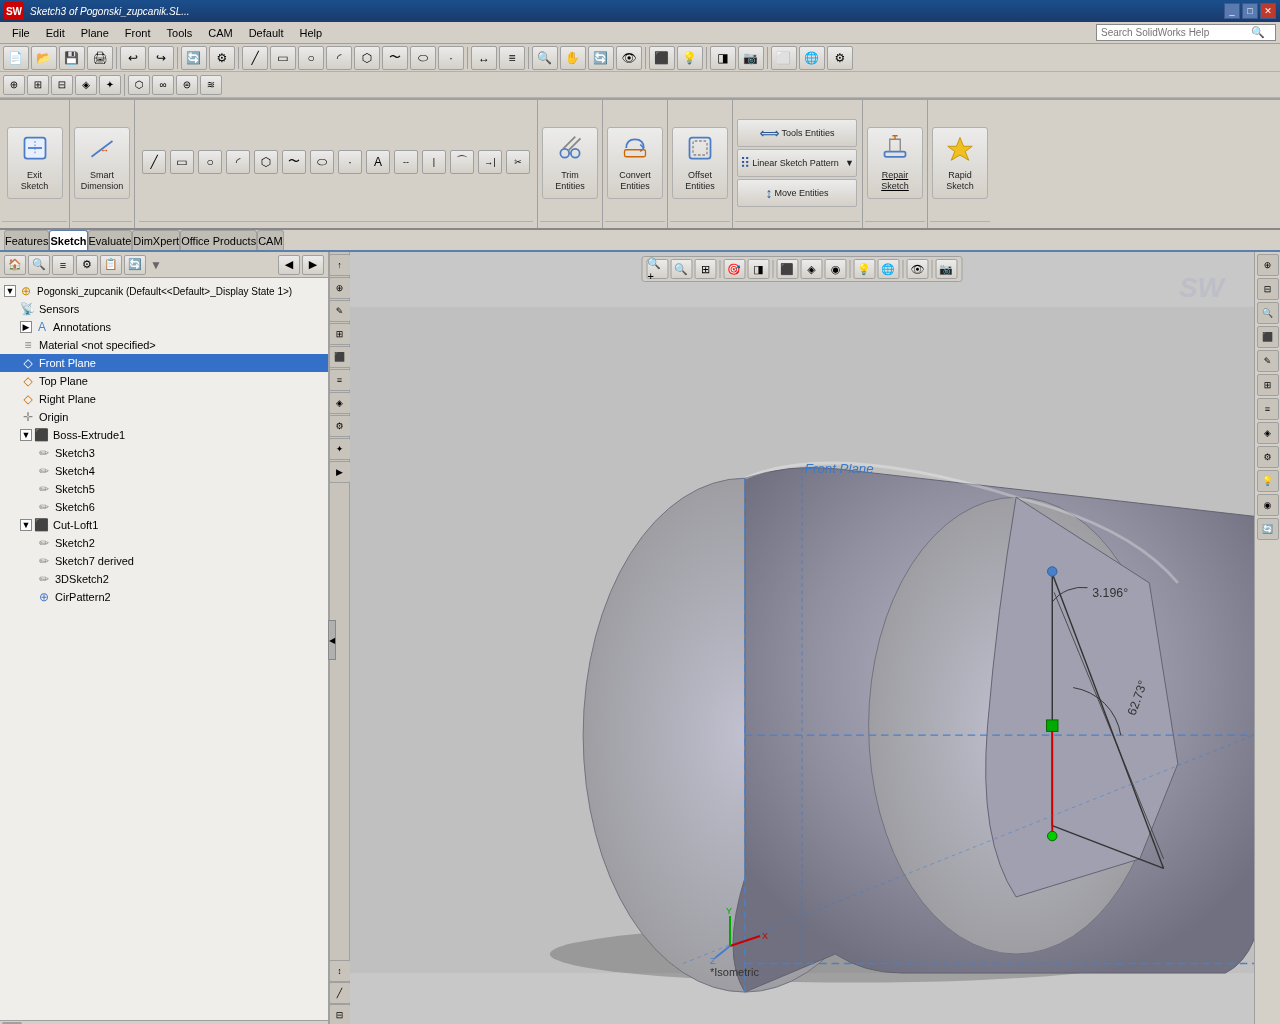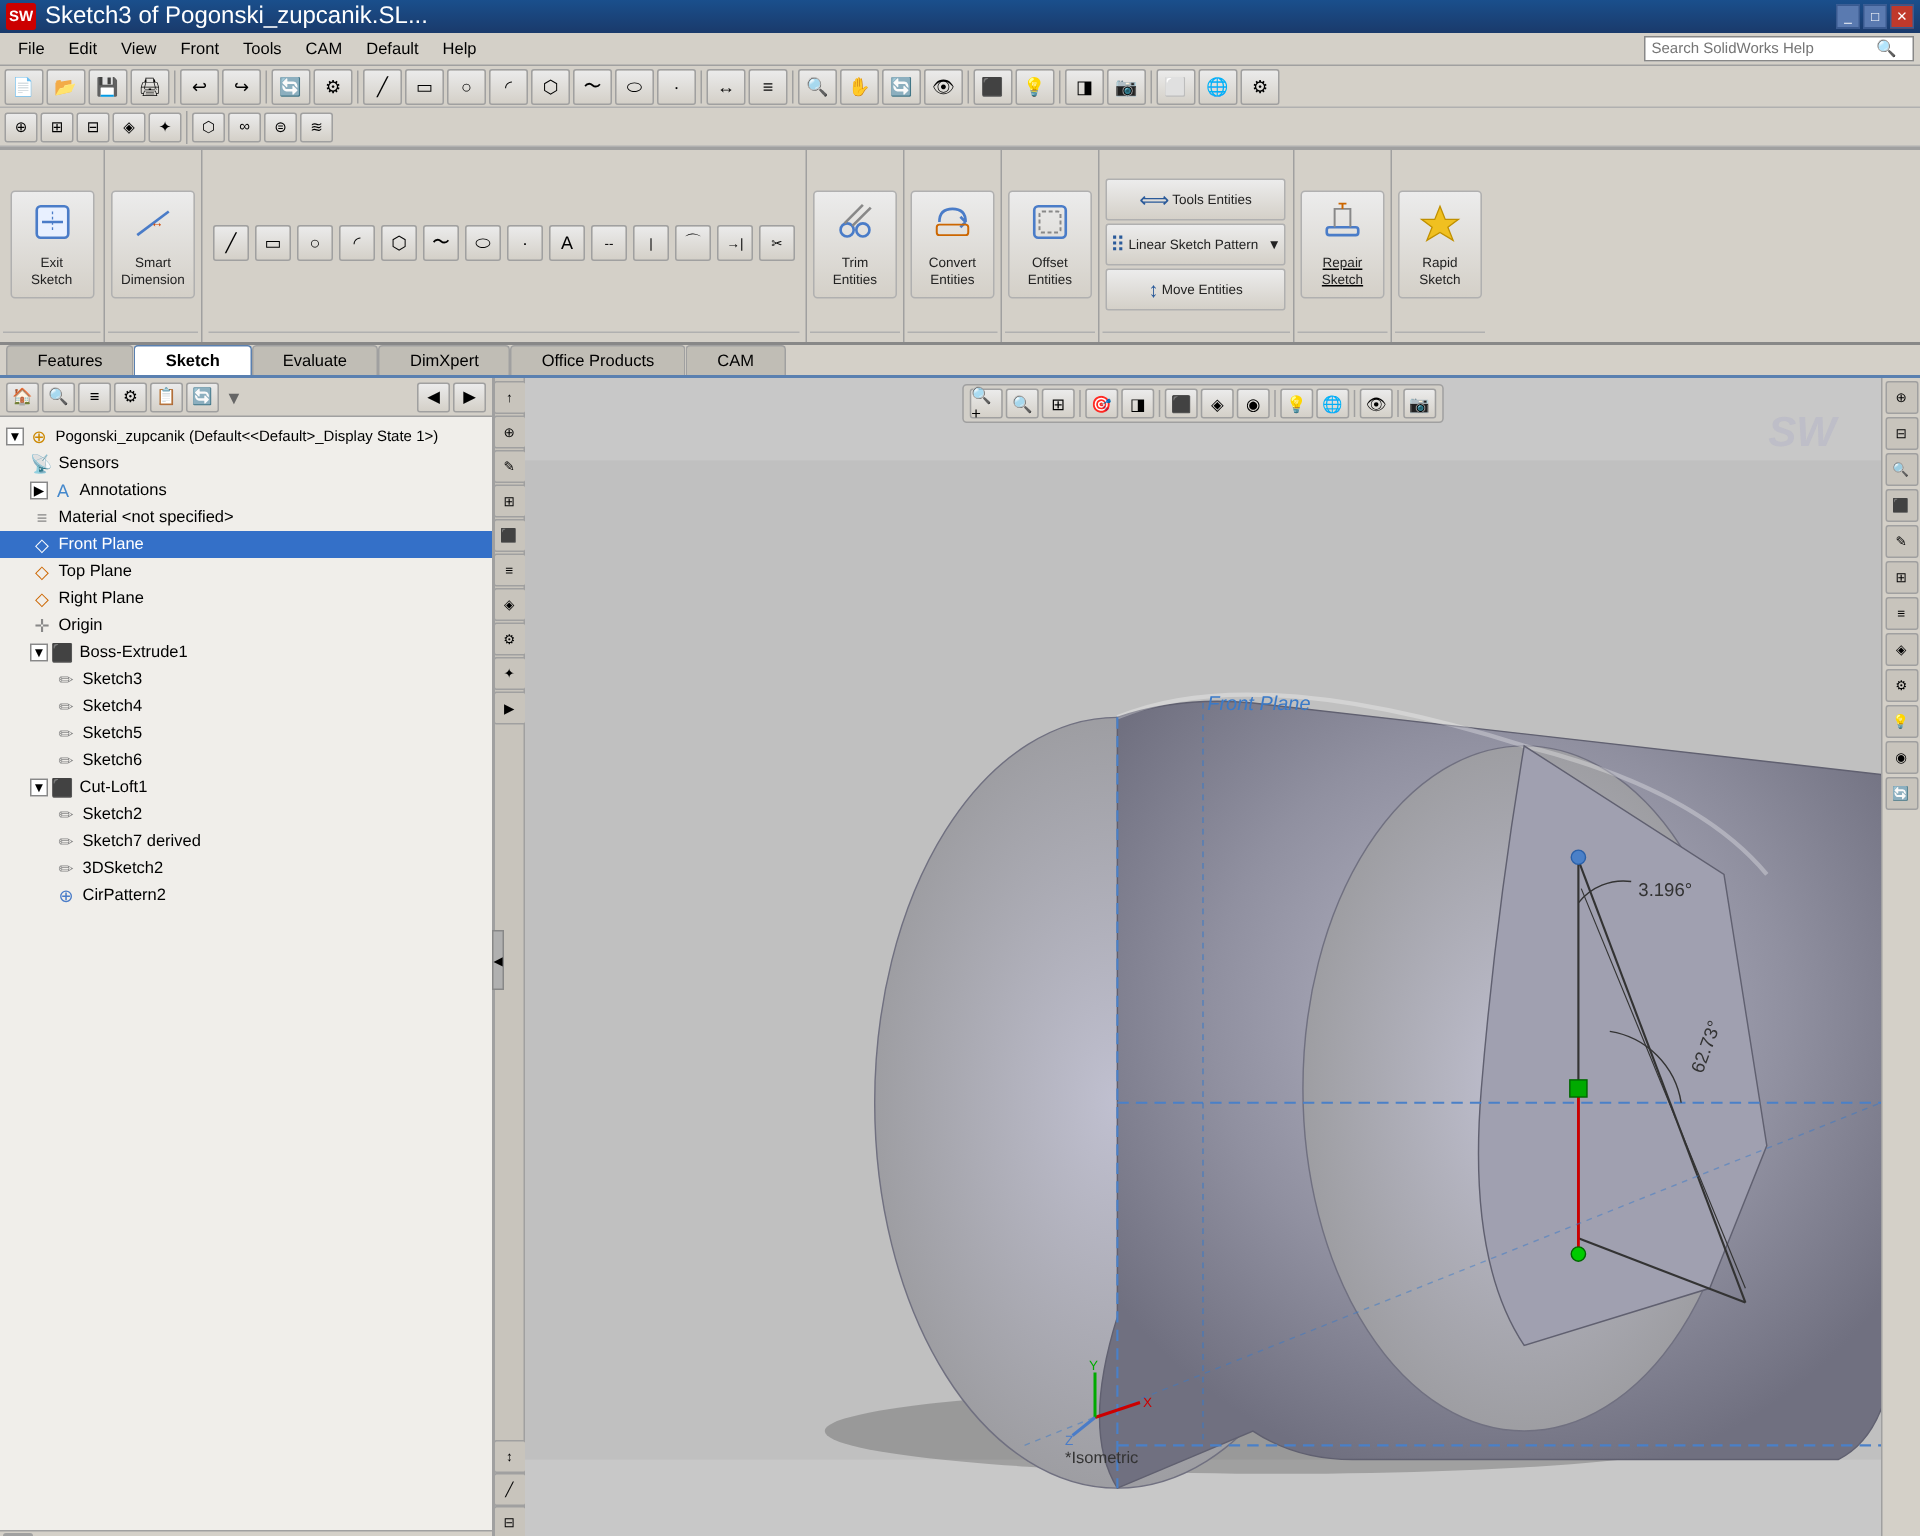--- a/index.html
+++ b/index.html
@@ -15,21 +15,21 @@
       color: white;
     }
     #titlebar .sw-logo {
       width: 20px; height: 18px;
       background: #cc0000;
       border-radius: 2px;
       display: flex; align-items: center; justify-content: center;
       font-weight: bold; font-size: 10px; color: white;
       margin-right: 6px;
     }
-    #titlebar .title-text { font-size: 16px; color: #fff; flex: 1; }
+    #titlebar .title-text { font-size: 10px; color: #fff; flex: 1; font-style: italic; }
     #titlebar .title-controls { display: flex; gap: 2px; }
     #titlebar .title-btn {
       width: 16px; height: 16px;
       background: #5a7ab0;
       border: 1px solid #3a5a90;
       display: flex; align-items: center; justify-content: center;
       font-size: 9px; color: white; cursor: pointer;
     }
     #titlebar .title-btn.close { background: #c0392b; }
 
@@ -156,21 +156,21 @@
     #tab-bar {
       height: 22px;
       background: #d4d0c8;
       display: flex;
       align-items: flex-end;
       padding: 0 4px;
       border-bottom: 2px solid #5a80b0;
     }
     .tab {
       height: 20px;
-      padding: 0 20px;
+      padding: 0 0;
       background: #c0bdb5;
       border: 1px solid #a0a0a0;
       border-bottom: none;
       cursor: pointer;
       font-size: 11px;
       display: flex; align-items: center;
       border-radius: 3px 3px 0 0;
     }
     .tab.active {
       background: white;
@@ -340,21 +340,21 @@
   <div class="title-controls">
     <div class="title-btn">_</div>
     <div class="title-btn">□</div>
     <div class="title-btn close">✕</div>
   </div>
 </div>
 
 <div id="menubar">
   <div class="menu-item">File</div>
   <div class="menu-item">Edit</div>
-  <div class="menu-item">View</div>
+  <div class="menu-item">Plane</div>
   <div class="menu-item">Front</div>
   <div class="menu-item">Tools</div>
   <div class="menu-item">CAM</div>
   <div class="menu-item">Default</div>
   <div class="menu-item">Help</div>
   <div class="search-box">
     <input type="text" placeholder="Search SolidWorks Help" style="">
     <span>🔍</span>
   </div>
 </div>

